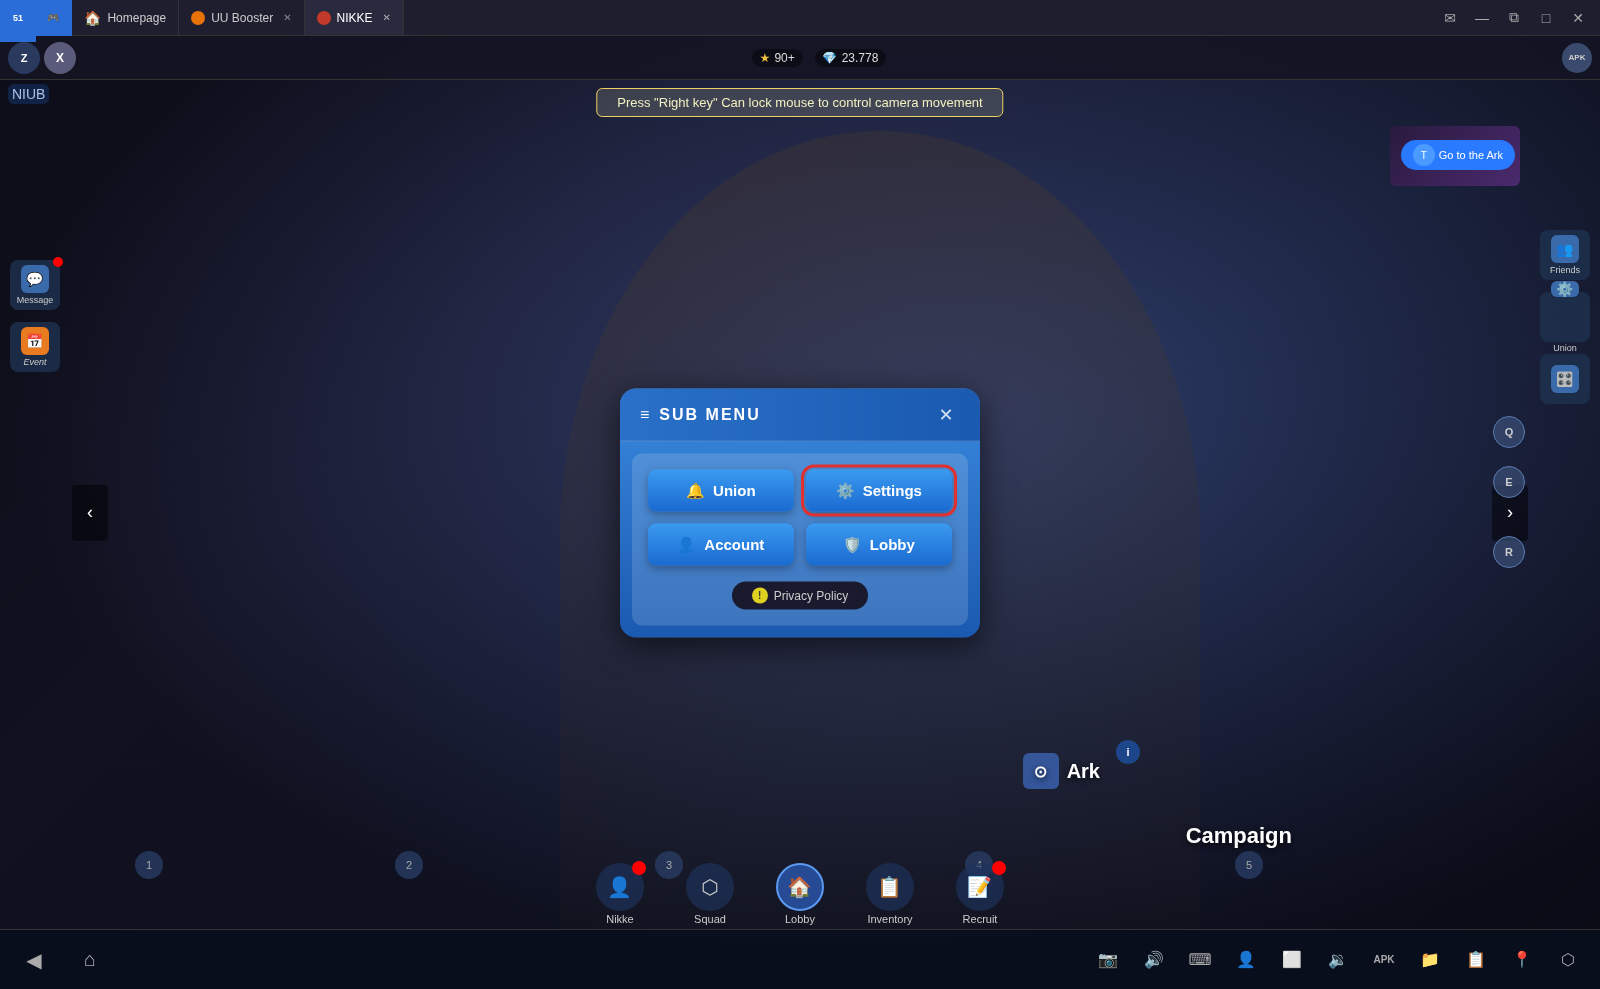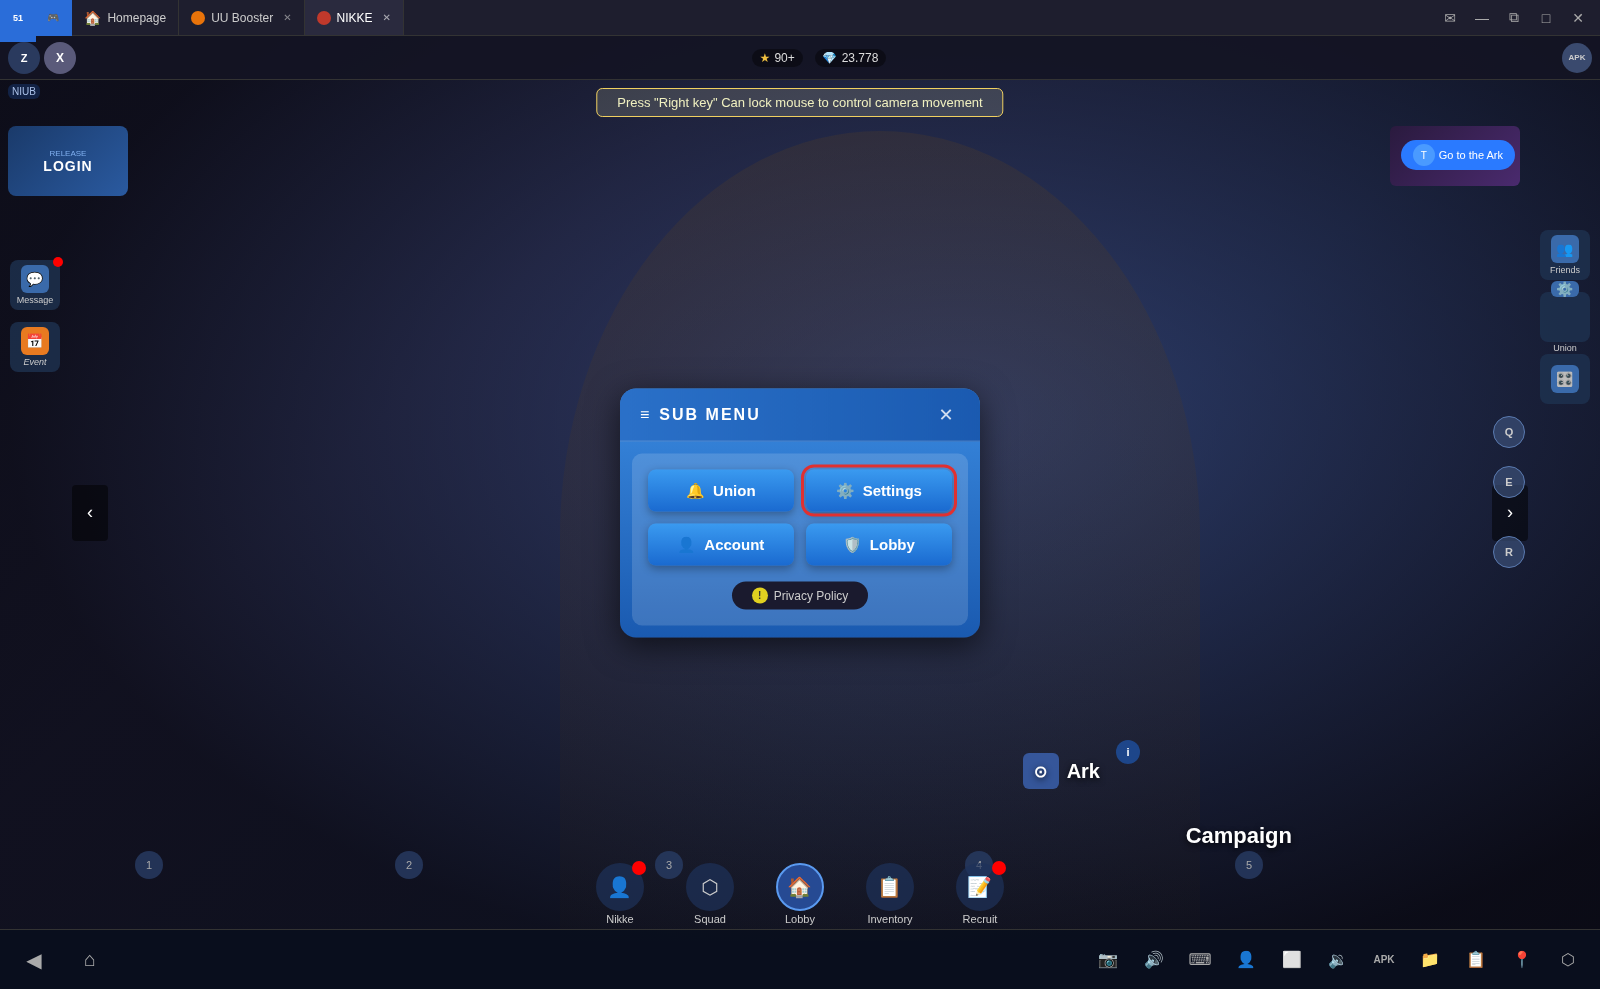--- a/index.html
+++ b/index.html
@@ -427,21 +427,21 @@
     .login-banner-text {
       font-size: 14px; font-weight: bold; letter-spacing: 1px;
     }
 
     
     .nikke-label {
       position: absolute;
       top: 48px; left: 8px;
       background: rgba(20,40,80,0.8);
       color: #aac0e8;
-      font-size: 10px;
+      font-size: 14px;
       padding: 2px 4px;
       border-radius: 6px;
       z-index: 35;
     }
 
     
     .mission-poster {
       position: absolute;
       right: 80px; top: 90px;
       width: 130px; height: 60px;
@@ -565,24 +565,20 @@
       <div class="toolbar-right-btn" style="font-size:8px;font-weight:bold;">APK</div>
     </div>
   </div>
 
   <div id="hint-bar">
     <span>Press "Right key" Can lock mouse to control camera movement</span>
   </div>
 
   <div class="nikke-label">NIUB</div>
 
-  <div class="login-banner" style="left:8px;top:90px;">
-    <div style="font-size:8px;color:#80b0f0;">RELEASE</div>
-    <div class="login-banner-text">LOGIN</div>
-  </div>
 
   <div id="left-sidebar">
     <div style="height:160px;"></div>
     <div class="sidebar-item-wrap">
       <div class="sidebar-icon">
         <div class="sidebar-icon-inner">💬</div>
         <span style="font-size:9px;color:#ccc;">Message</span>
       </div>
       <div class="sidebar-badge"></div>
     </div>

